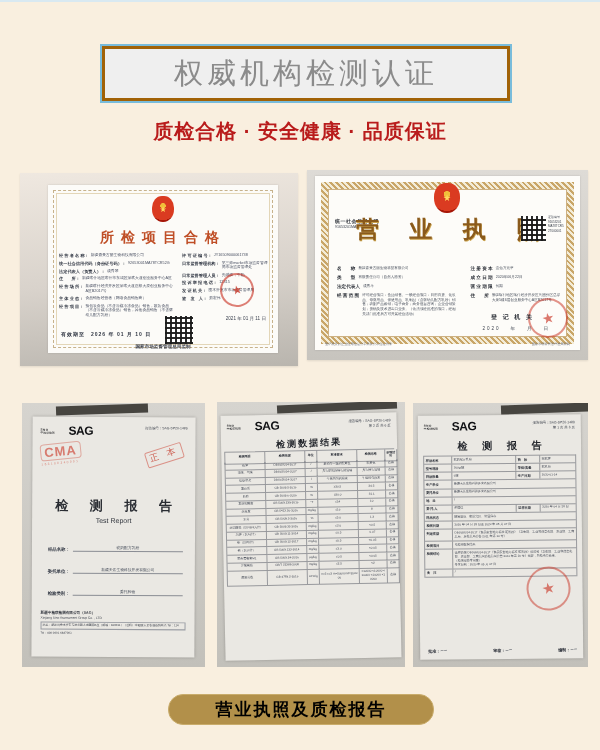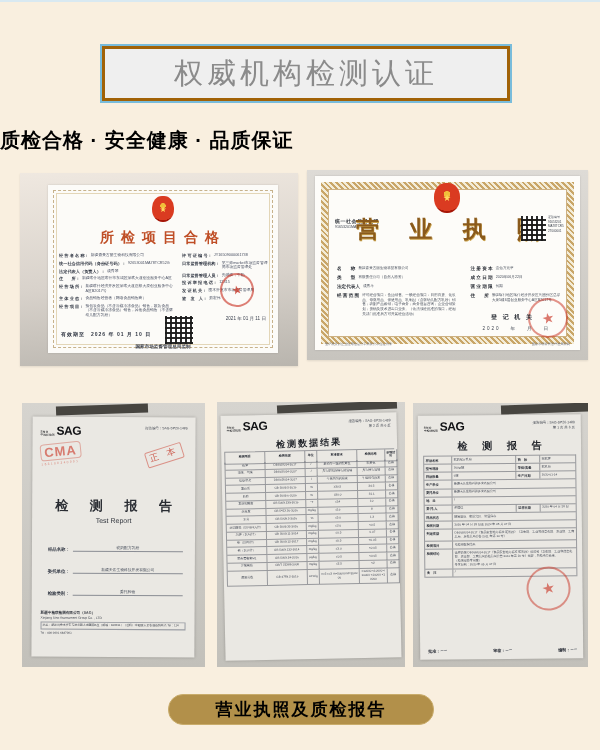--- a/index.html
+++ b/index.html
@@ -8,22 +8,22 @@
   .abs{position:absolute}
 
   
   .topline{position:absolute;left:0;top:0;width:600px;height:2px;background:#d9e9f1}
 
   
   .hd-box{position:absolute;left:100px;top:44px;width:402px;height:49px;
           border:2px solid #79bcdb;background:#a16207;padding:3px}
   .hd-inner{width:100%;height:100%;background:#efefef;display:flex;align-items:center;justify-content:center}
   .hd-title{font-size:29px;color:#8b8b8b;letter-spacing:4px;font-weight:500}
-  .subtitle{position:absolute;left:0;top:127px;width:600px;
-            font-size:20px;color:#000000;font-weight:600;letter-spacing:1px}
+  .subtitle{position:absolute;left:0;top:118px;width:600px;text-align:center;
+            font-size:20px;color:#b91c1c;font-weight:600;letter-spacing:1px}
 
   
   .photo{position:absolute;overflow:hidden;box-shadow:0 1px 2px rgba(0,0,0,.10)}
   .paper{position:absolute;background:#fcfbf8}
 
   
   .ph-food{left:20px;top:173px;width:278px;height:193px;
            background:linear-gradient(175deg,#efe8e0,#d8d2cb 55%,#b9b5ae)}
   .food-paper{left:28px;top:12px;width:230px;height:168px;box-shadow:0 0 2px rgba(0,0,0,.15)}
   .food-b1{position:absolute;inset:5px;border:1px dashed #c7b28c}
@@ -75,21 +75,21 @@
   .biz-reg{right:46px;top:137px;z-index:4;font-size:6px;font-weight:700;color:#2c3038;letter-spacing:2px}
   .biz-date{right:30px;top:150px;z-index:4;font-size:4.6px;color:#3e4450;letter-spacing:2px}
   .biz-seal{right:12px;top:122px;width:36px;height:36px;z-index:3;font-size:14px;opacity:.85}
   .biz-cl{left:10px;bottom:4px;z-index:3;font-size:3.2px;color:#6b6f78}
   .biz-cr{right:10px;bottom:4px;z-index:3;font-size:3.2px;color:#6b6f78}
 
   
   .report{position:absolute;background:linear-gradient(180deg,#d6d4cf,#c2c0ba);overflow:hidden}
   .rp{position:absolute;background:#eae8e3;box-shadow:0 0 3px rgba(0,0,0,.25)}
   .wedge{position:absolute;background:#474540}
-  .sag{display:flex;align-items:flex-end;gap:2px}
+  .sag{display:flex;align-items:center;gap:14px}
   .sag-pre{display:flex;flex-direction:column;line-height:1}
   .sag-pre b{font-size:3px;color:#15161a;letter-spacing:.5px}
   .sag-pre i{font-style:normal;font-size:2.8px;color:#15161a}
   .sag-txt{font-size:12px;font-weight:800;letter-spacing:-.5px;color:#101114;line-height:.9}
   .rno{font-size:3.4px;color:#3a3f4a;text-align:right;line-height:1.5}
 
   .r1{left:22px;top:403px;width:183px;height:264px}
   .r1 .rp{left:10px;top:14px;width:163px;height:240px;transform:rotate(.3deg)}
   .r1 .wedge{left:34px;top:2px;width:92px;height:9px;transform:rotate(-2deg)}
   .r1-head{left:8px;right:8px;top:9px;display:flex;justify-content:space-between;align-items:flex-start}

